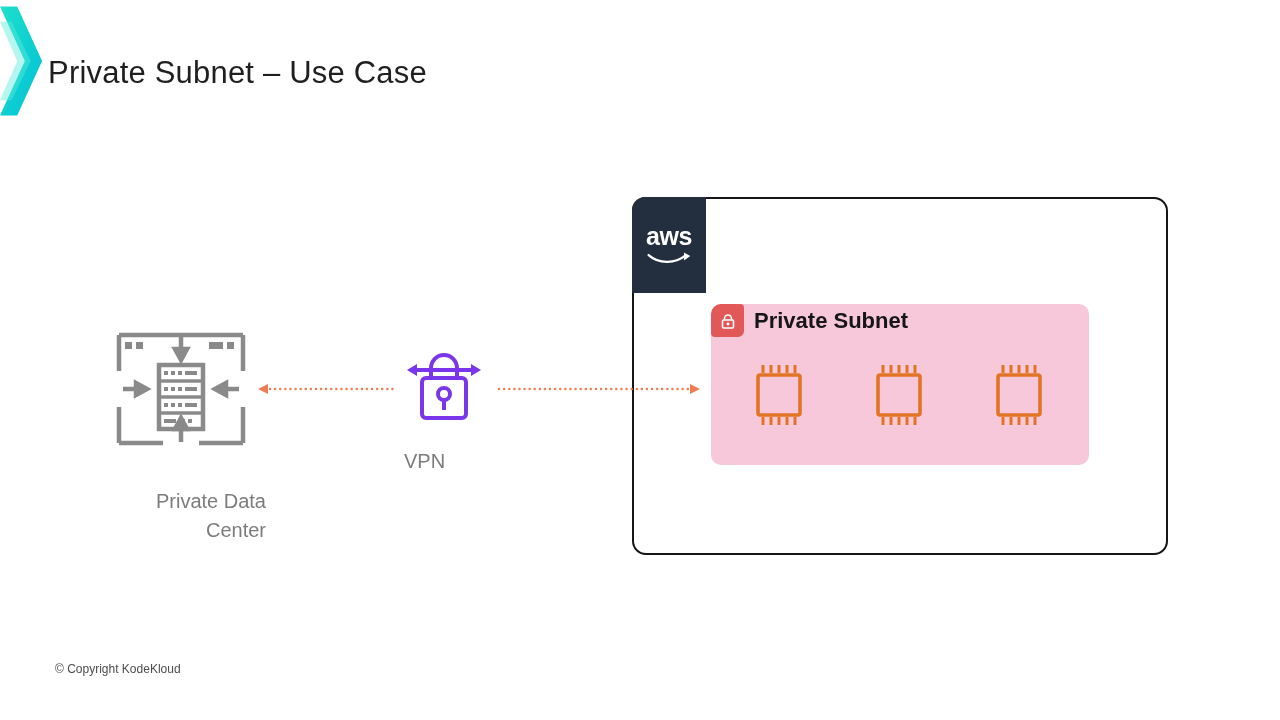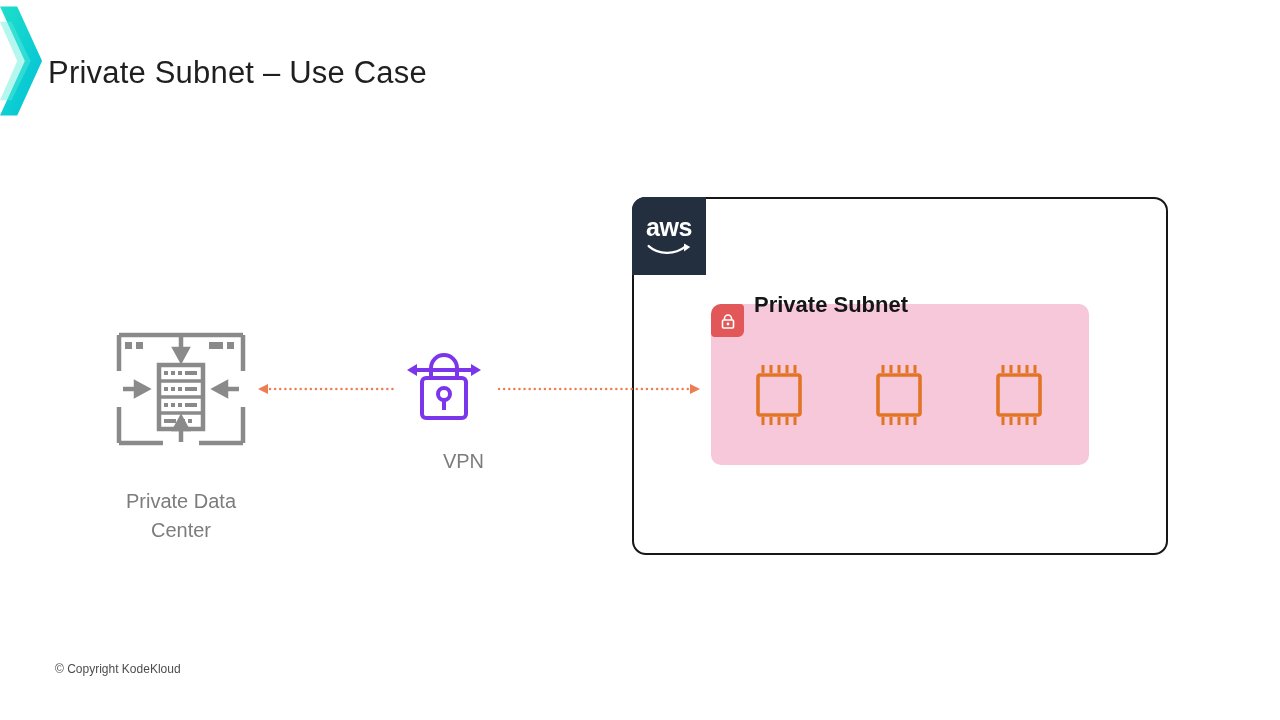--- a/index.html
+++ b/index.html
@@ -3,38 +3,38 @@
 <meta charset="utf-8">
 <style>
   *{box-sizing:border-box;margin:0;padding:0}
   html,body{width:1280px;height:720px}
   body{position:relative;background:#fff;font-family:"Liberation Sans",sans-serif;overflow:hidden}
 
   .brand{position:absolute;left:0;top:6px;width:44px;height:110px}
   .title{position:absolute;left:48px;top:55px;font-size:31px;font-weight:400;color:#1f1f1f;letter-spacing:.2px}
 
   .dc-icon{position:absolute;left:111px;top:319px;width:140px;height:140px}
-  .dc-label{position:absolute;left:96px;top:487px;width:170px;text-align:center;font-size:20px;line-height:1.45;color:#7c7c7c}
+  .dc-label{position:absolute;left:96px;top:487px;width:170px;text-align:right;font-size:20px;line-height:1.45;color:#7c7c7c}
 
   .vpn-icon{position:absolute;left:405px;top:346px;width:78px;height:84px}
-  .vpn-label{position:absolute;left:404px;top:450px;width:80px;text-align:right;font-size:20px;color:#7c7c7c}
+  .vpn-label{position:absolute;left:404px;top:450px;width:80px;text-align:left;font-size:20px;color:#7c7c7c}
 
   .arrow{position:absolute;height:16px}
   .arrow-left{left:256px;top:381px;width:138px}
   .arrow-right{left:498px;top:381px;width:204px}
 
   .aws-box{position:absolute;left:632px;top:197px;width:536px;height:358px;border:2.5px solid #161616;border-radius:14px;background:#fff}
-  .aws-tab{position:absolute;left:632px;top:197px;width:74px;height:78px;background:#232f3e;border-top-left-radius:13px;display:flex;flex-direction:column;align-items:center;justify-content:center;gap:3px}
+  .aws-tab{position:absolute;left:632px;top:197px;width:74px;height:96px;background:#232f3e;border-top-left-radius:13px;display:flex;flex-direction:column;align-items:center;justify-content:center;gap:3px}
   .aws-text{color:#fff;font-weight:700;font-size:25px;line-height:1;letter-spacing:-.5px}
   .aws-smile{width:46px;height:15px}
 
   .subnet-box{position:absolute;left:711px;top:304px;width:378px;height:161px;background:#f7c8da;border-radius:10px}
   .subnet-badge{position:absolute;left:711px;top:304px;width:33px;height:33px;background:#e25757;border-radius:10px 4px 6px 4px;display:flex;align-items:center;justify-content:center}
   .badge-lock{width:20px;height:20px}
-  .subnet-label{position:absolute;left:754px;top:292px;font-size:22px;font-weight:600;color:#161616}
+  .subnet-label{position:absolute;left:754px;top:308px;font-size:22px;font-weight:600;color:#161616}
 
   .ec2{position:absolute;top:363px;width:58px;height:64px}
   .ec2-1{left:750px}.ec2-2{left:870px}.ec2-3{left:990px}
 
   .copyright{position:absolute;left:55px;top:662px;font-size:12px;color:#4d4d4d}
 </style>
 </head>
 <body>
 
 <svg style="position:absolute;width:0;height:0" aria-hidden="true">

